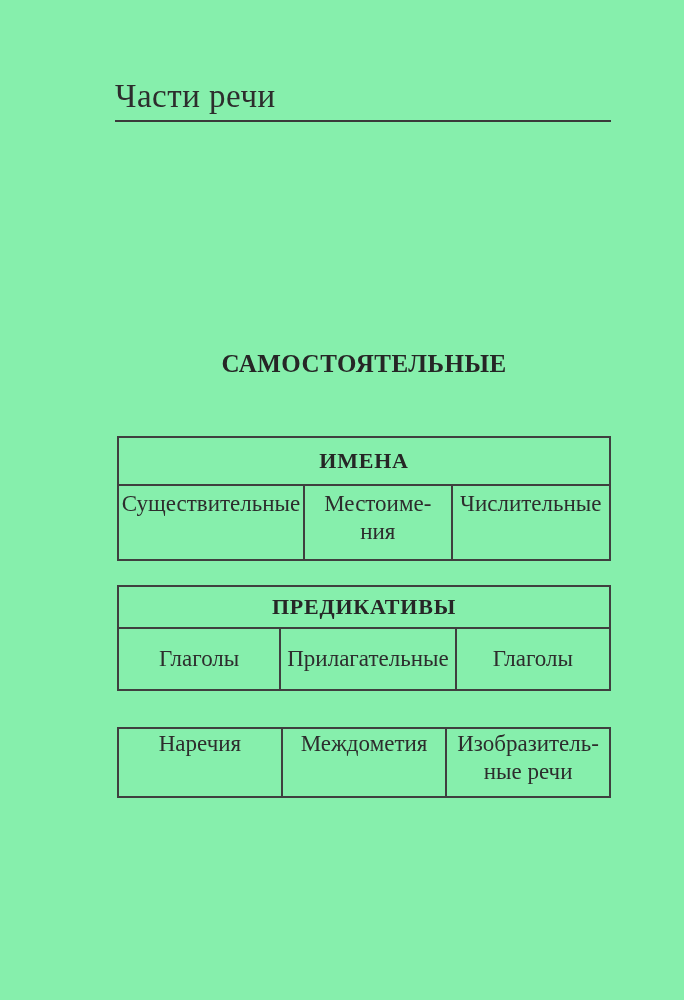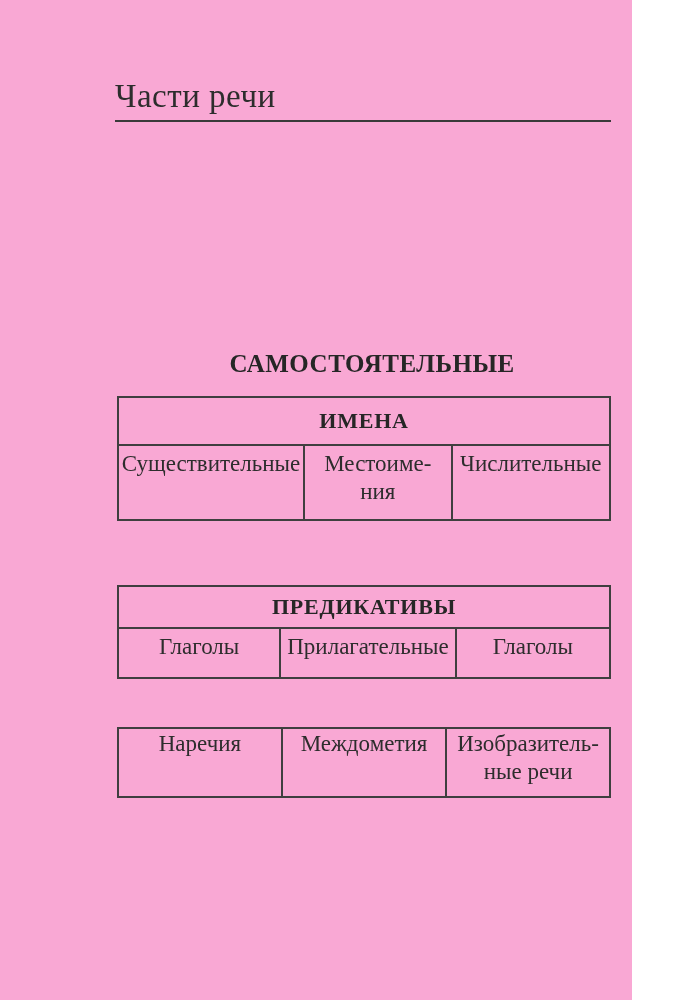--- a/index.html
+++ b/index.html
@@ -2,23 +2,23 @@
 <html><head>
 <meta charset="utf-8">
 <style>
   html, body {
     margin: 0;
     padding: 0;
     background: #ffffff;
   }
   .page {
     position: relative;
-    width: 632px;
+    width: 684px;
     height: 1000px;
-    background: #f9a8d4;
+    background: #86efac;
     font-family: "Liberation Serif", "DejaVu Serif", serif;
     color: #2d2d2d;
     overflow: hidden;
   }
   .title {
     position: absolute;
     left: 115px;
     top: 80px;
     margin: 0;
     font-size: 33px;
@@ -31,21 +31,21 @@
   .title-rule {
     position: absolute;
     left: 115px;
     top: 120px;
     width: 496px;
     height: 2px;
     background: #3a3a3a;
   }
   .section-heading {
     position: absolute;
-    left: 125px;
+    left: 117px;
     top: 349px;
     width: 494px;
     margin: 0;
     font-size: 25px;
     font-weight: 700;
     line-height: 1.2;
     letter-spacing: 0.5px;
     text-align: center;
     color: #262626;
     white-space: nowrap;
@@ -70,33 +70,33 @@
     color: #262626;
   }
   td.cell {
     font-size: 23px;
     line-height: 28px;
     vertical-align: top;
     white-space: pre-line;
     color: #2d2d2d;
   }
   
-  .t1 { top: 396px; padding-left: 39px; }
+  .t1 { top: 436px; padding-left: 39px; }
   .t1 .t1c1 { width: 37.8%; }
   .t1 .t1c2 { width: 30.0%; }
   .t1 .t1c3 { width: 32.2%; }
   .t1 td.hdr  { height: 44px; }
   .t1 td.cell { height: 68px; padding-top: 4px; border-radius: 19px; }
   
   .t2 { top: 585px; }
   .t2 .t2c1 { width: 33.0%; }
   .t2 .t2c2 { width: 35.6%; }
   .t2 .t2c3 { width: 31.4%; }
   .t2 td.hdr  { height: 38px; }
-  .t2 td.cell { height: 43px; padding-top: 4px; }
+  .t2 td.cell { height: 43px; padding-top: 16px; }
   
   .t3 { top: 727px; }
   .t3 .t3c1 { width: 33.3%; }
   .t3 .t3c2 { width: 33.4%; }
   .t3 .t3c3 { width: 33.3%; }
   .t3 td.hdr  { height: 42px; }
   .t3 td.cell { height: 65px; }
 </style>
 </head>
 <body>

